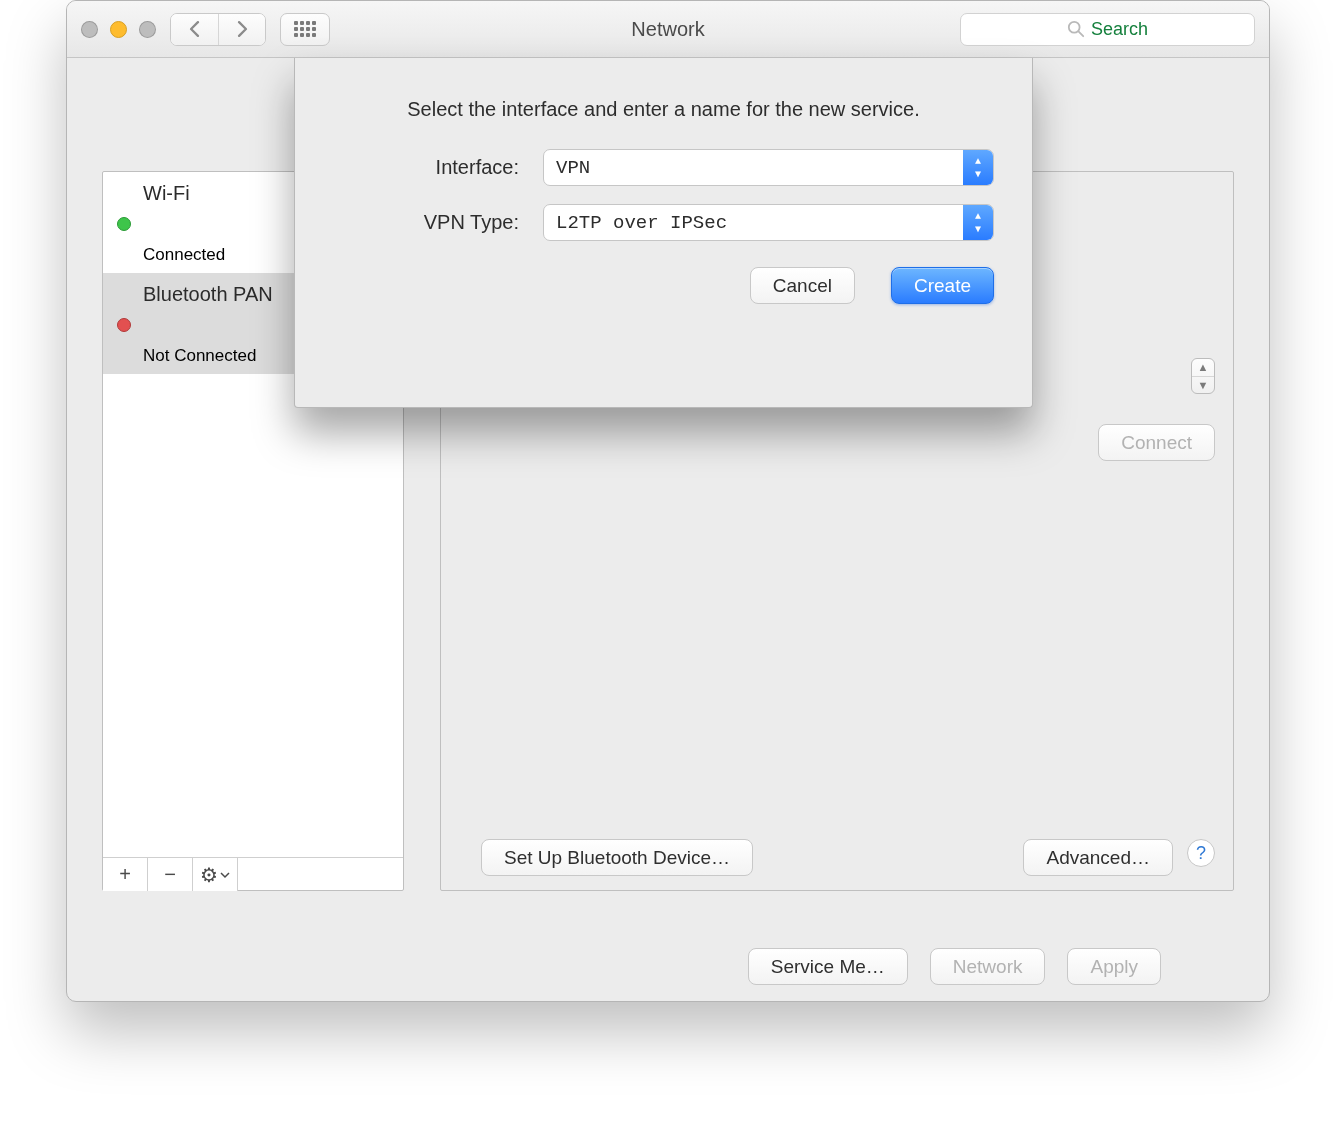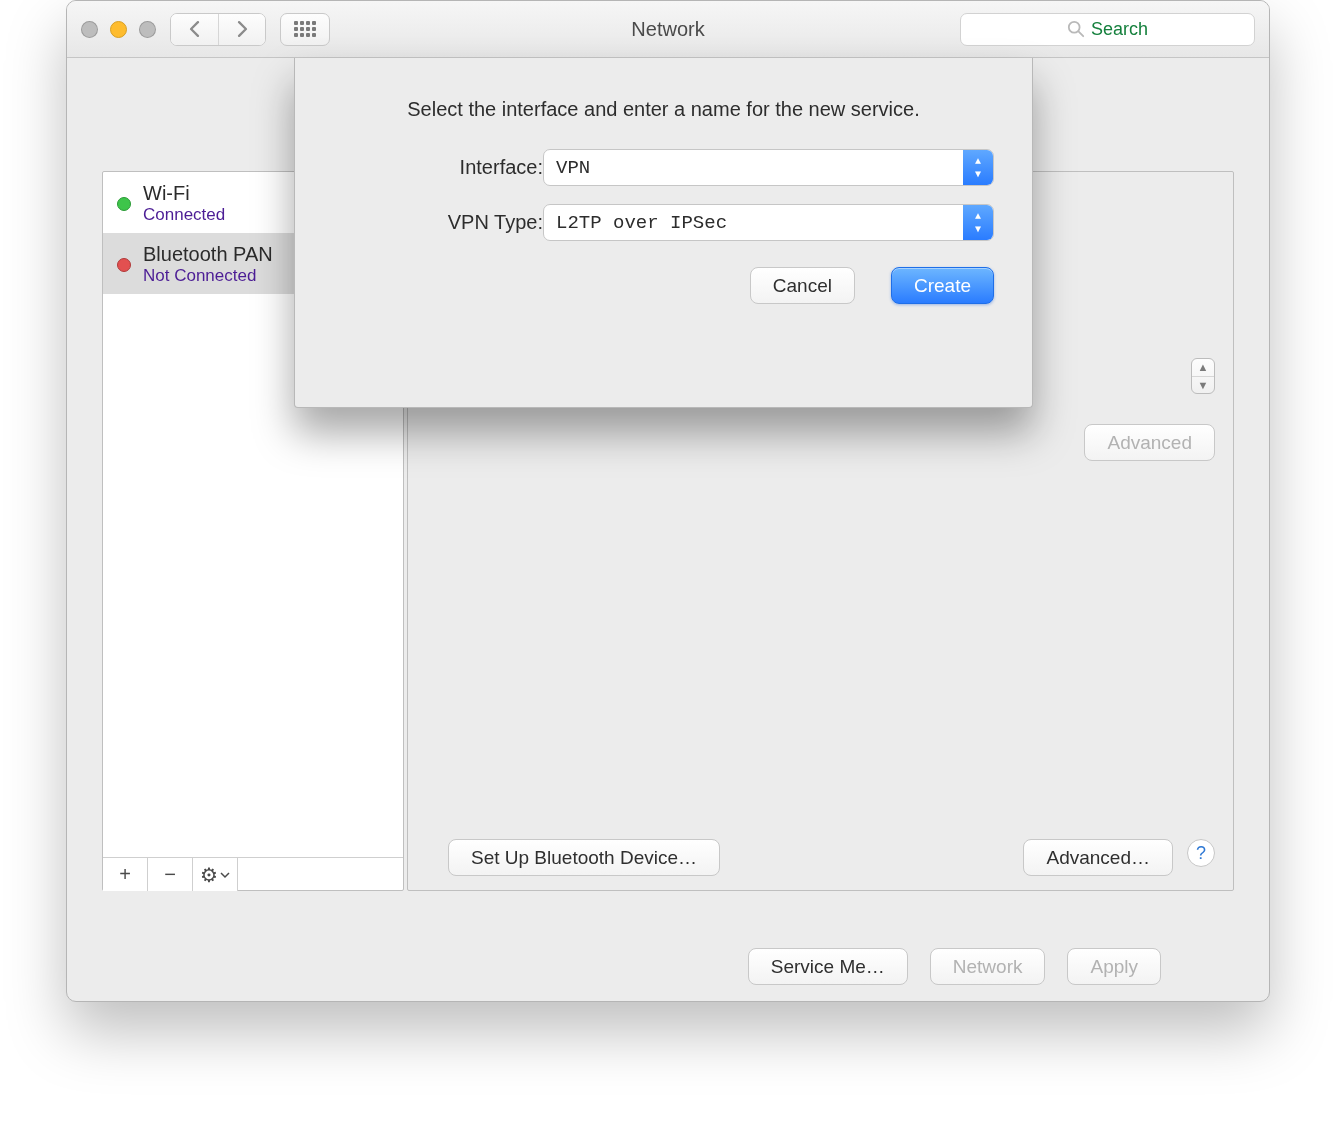--- a/index.html
+++ b/index.html
@@ -84,42 +84,42 @@
     border-radius: 7px;
     background:#fff;
     display:flex; align-items:center; justify-content:center;
     color:#15803d; font-size:18px;
   }
   .searchbox svg { margin-right:6px; }
 
   
   .main {
     position:absolute; top:170px; left:35px; right:35px; bottom:110px;
-    display:flex; gap:3px;
+    display:flex; gap:36px;
   }
   .sidebar {
     width: 302px;
     background:#fff;
     border:1px solid #bfbfbf;
     border-radius:2px;
     display:flex; flex-direction:column;
     position:relative;
   }
   .service-list { flex:1; overflow:auto; }
   .service-item {
     display:flex; align-items:center;
     padding: 10px 12px 8px 14px;
   }
   .service-item.selected { background:#dcdcdc; }
   .status-dot { width:14px; height:14px; border-radius:50%; border:1px solid #8a8a8a; margin-right:12px; }
   .status-dot.green { background:#3ec54a; border-color:#2a9a35; }
   .status-dot.red   { background:#e25050; border-color:#b03a3a; }
   .svc-text { display:flex; flex-direction:column; }
   .svc-name { font-size:20px; color:#2b2b2b; }
-  .svc-status { font-size:17px; color:#4c1d95; }
+  .svc-status { font-size:17px; color:#000000;margin-top:40px; }
 
   .sidebar-tools {
     height:33px;
     border-top:1px solid #cfcfcf;
     display:flex;
   }
   .sidebar-tools button {
     width:45px; height:33px; background:#fff; border:none; border-right:1px solid #cfcfcf;
     font-size:20px; color:#4a4a4a; display:flex; align-items:center; justify-content:center;
   }
@@ -183,21 +183,21 @@
     border:1px solid #b8b8b8;
     border-top:none;
     border-radius: 0 0 4px 4px;
     box-shadow: 0 25px 40px rgba(0,0,0,.35);
     padding: 40px 38px 26px 38px;
   }
   .sheet .prompt {
     text-align:center; font-size:20px; color:#2d2d2d; margin-bottom:28px;
   }
   .form-row { display:flex; align-items:center; margin-bottom:18px; }
-  .form-row label { width: 210px; text-align:right; padding-right:0; font-size:20px; color:#2d2d2d; }
+  .form-row label { width: 210px; text-align:right; padding-right:24px; font-size:20px; color:#2d2d2d; }
   .select {
     flex:1; height:37px;
     border:1px solid #c6c6c6; border-radius:7px;
     background:#fff;
     display:flex; align-items:center; padding:0 12px;
     font-size:19px; color:#2d2d2d;
     position:relative;
     font-family:Liberation Mono, monospace;
   }
   .select .arrows {
@@ -297,21 +297,21 @@
               </svg>
           </button>
         </div>
       </div>
 
       <div class="detail">
         <div class="stepper">
           <div>▲</div>
           <div>▼</div>
         </div>
-        <button class="mac-btn disabled connect-btn">Advanced</button>
+        <button class="mac-btn disabled connect-btn">Connect</button>
         <div class="detail-bottom">
           <button class="mac-btn">Set Up Bluetooth Device…</button>
           <div style="flex:1"></div>
           <button class="mac-btn">Advanced…</button>
           <div class="help-btn">
               <span>?</span>
             </div>
         </div>
       </div>
     </div>

